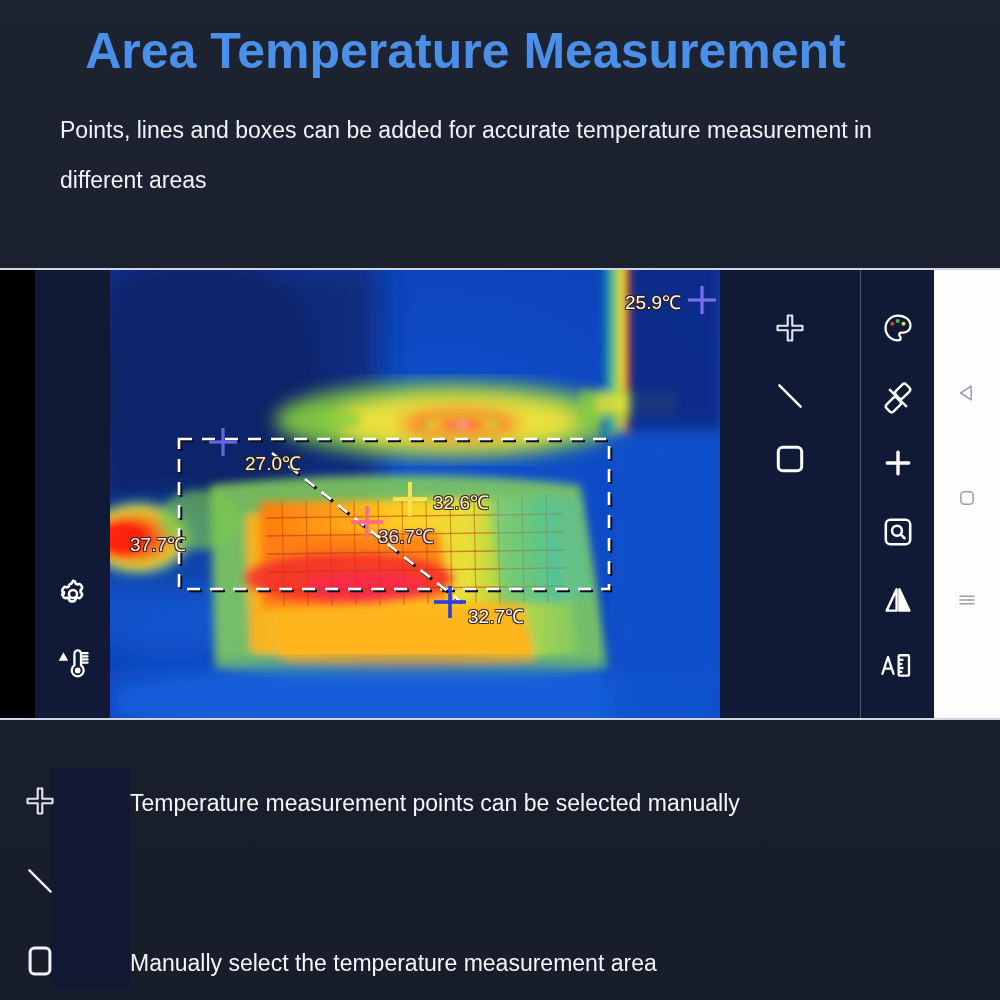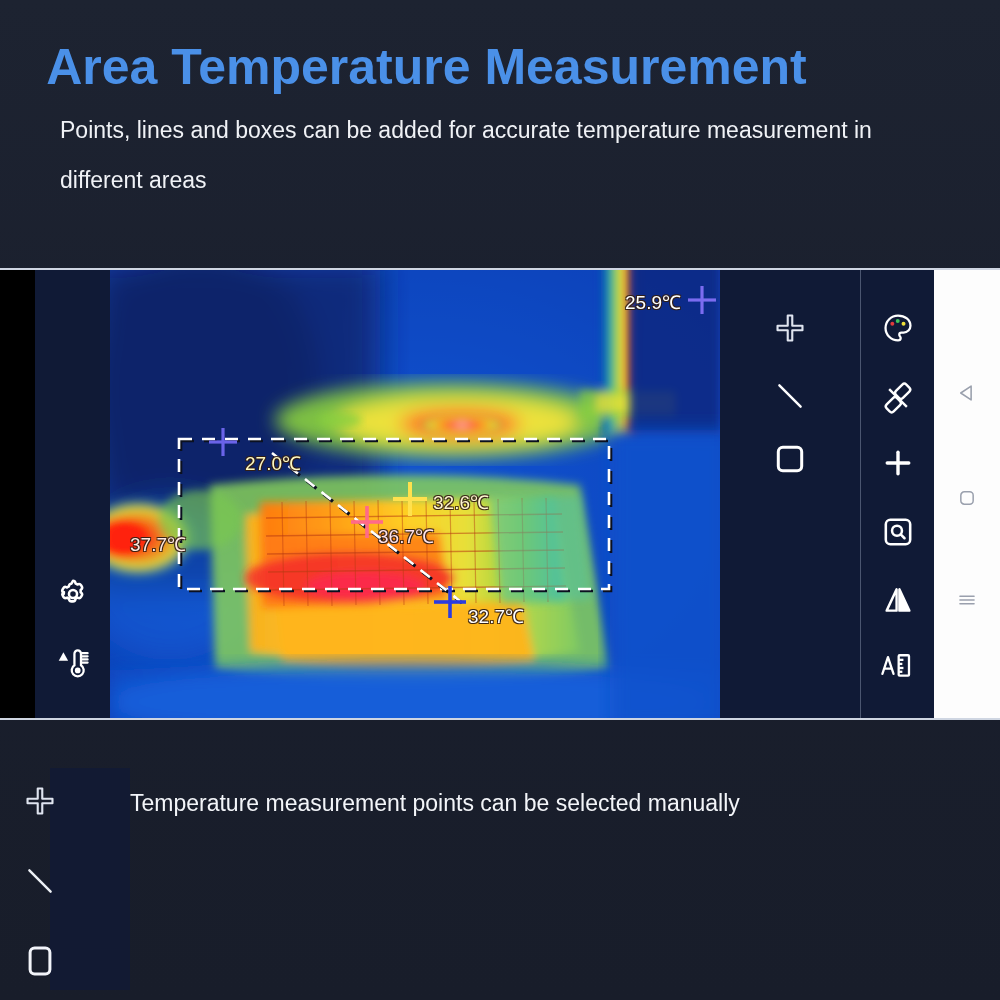--- a/index.html
+++ b/index.html
@@ -11,28 +11,29 @@
   }
   #page {
     position: relative;
     width: 1000px; height: 1000px;
     background: linear-gradient(180deg, #1d2331 0%, #1a1f2d 45%, #181d2a 100%);
   }
 
   
   .hdr-title {
     position: absolute;
-    left: 0; top: 38px; width: 853px;
+    left: 0; top: 22px; width: 853px;
     text-align: center;
     font-size: 50px;
     font-weight: bold;
     letter-spacing: 0px;
     color: #4a90e8;
     font-family: "Liberation Sans", sans-serif;
     white-space: nowrap;
+    padding-left: 39px;
   }
   .hdr-sub {
     position: absolute;
     left: 60px; top: 105px; width: 880px;
     font-size: 23px;
     line-height: 50px;
     color: #f0f2f6;
     font-family: "Liberation Sans", sans-serif;
   }
 
@@ -502,15 +503,16 @@
   </div>
 
   <div class="legend-row" style="top:928px;">
     <div class="legend-ico">
       <span>
         <svg width="36" height="36" viewBox="0 0 24 24" fill="none" stroke="#f2f4f9" stroke-width="2">
           <rect x="5.4" y="3.4" width="13.2" height="17.2" rx="3"></rect>
         </svg>
       </span>
     </div>
+    <div class="legend-text">Manually select the temperature measurement area</div>
   </div>
 
 </div>
 
 </body></html>

